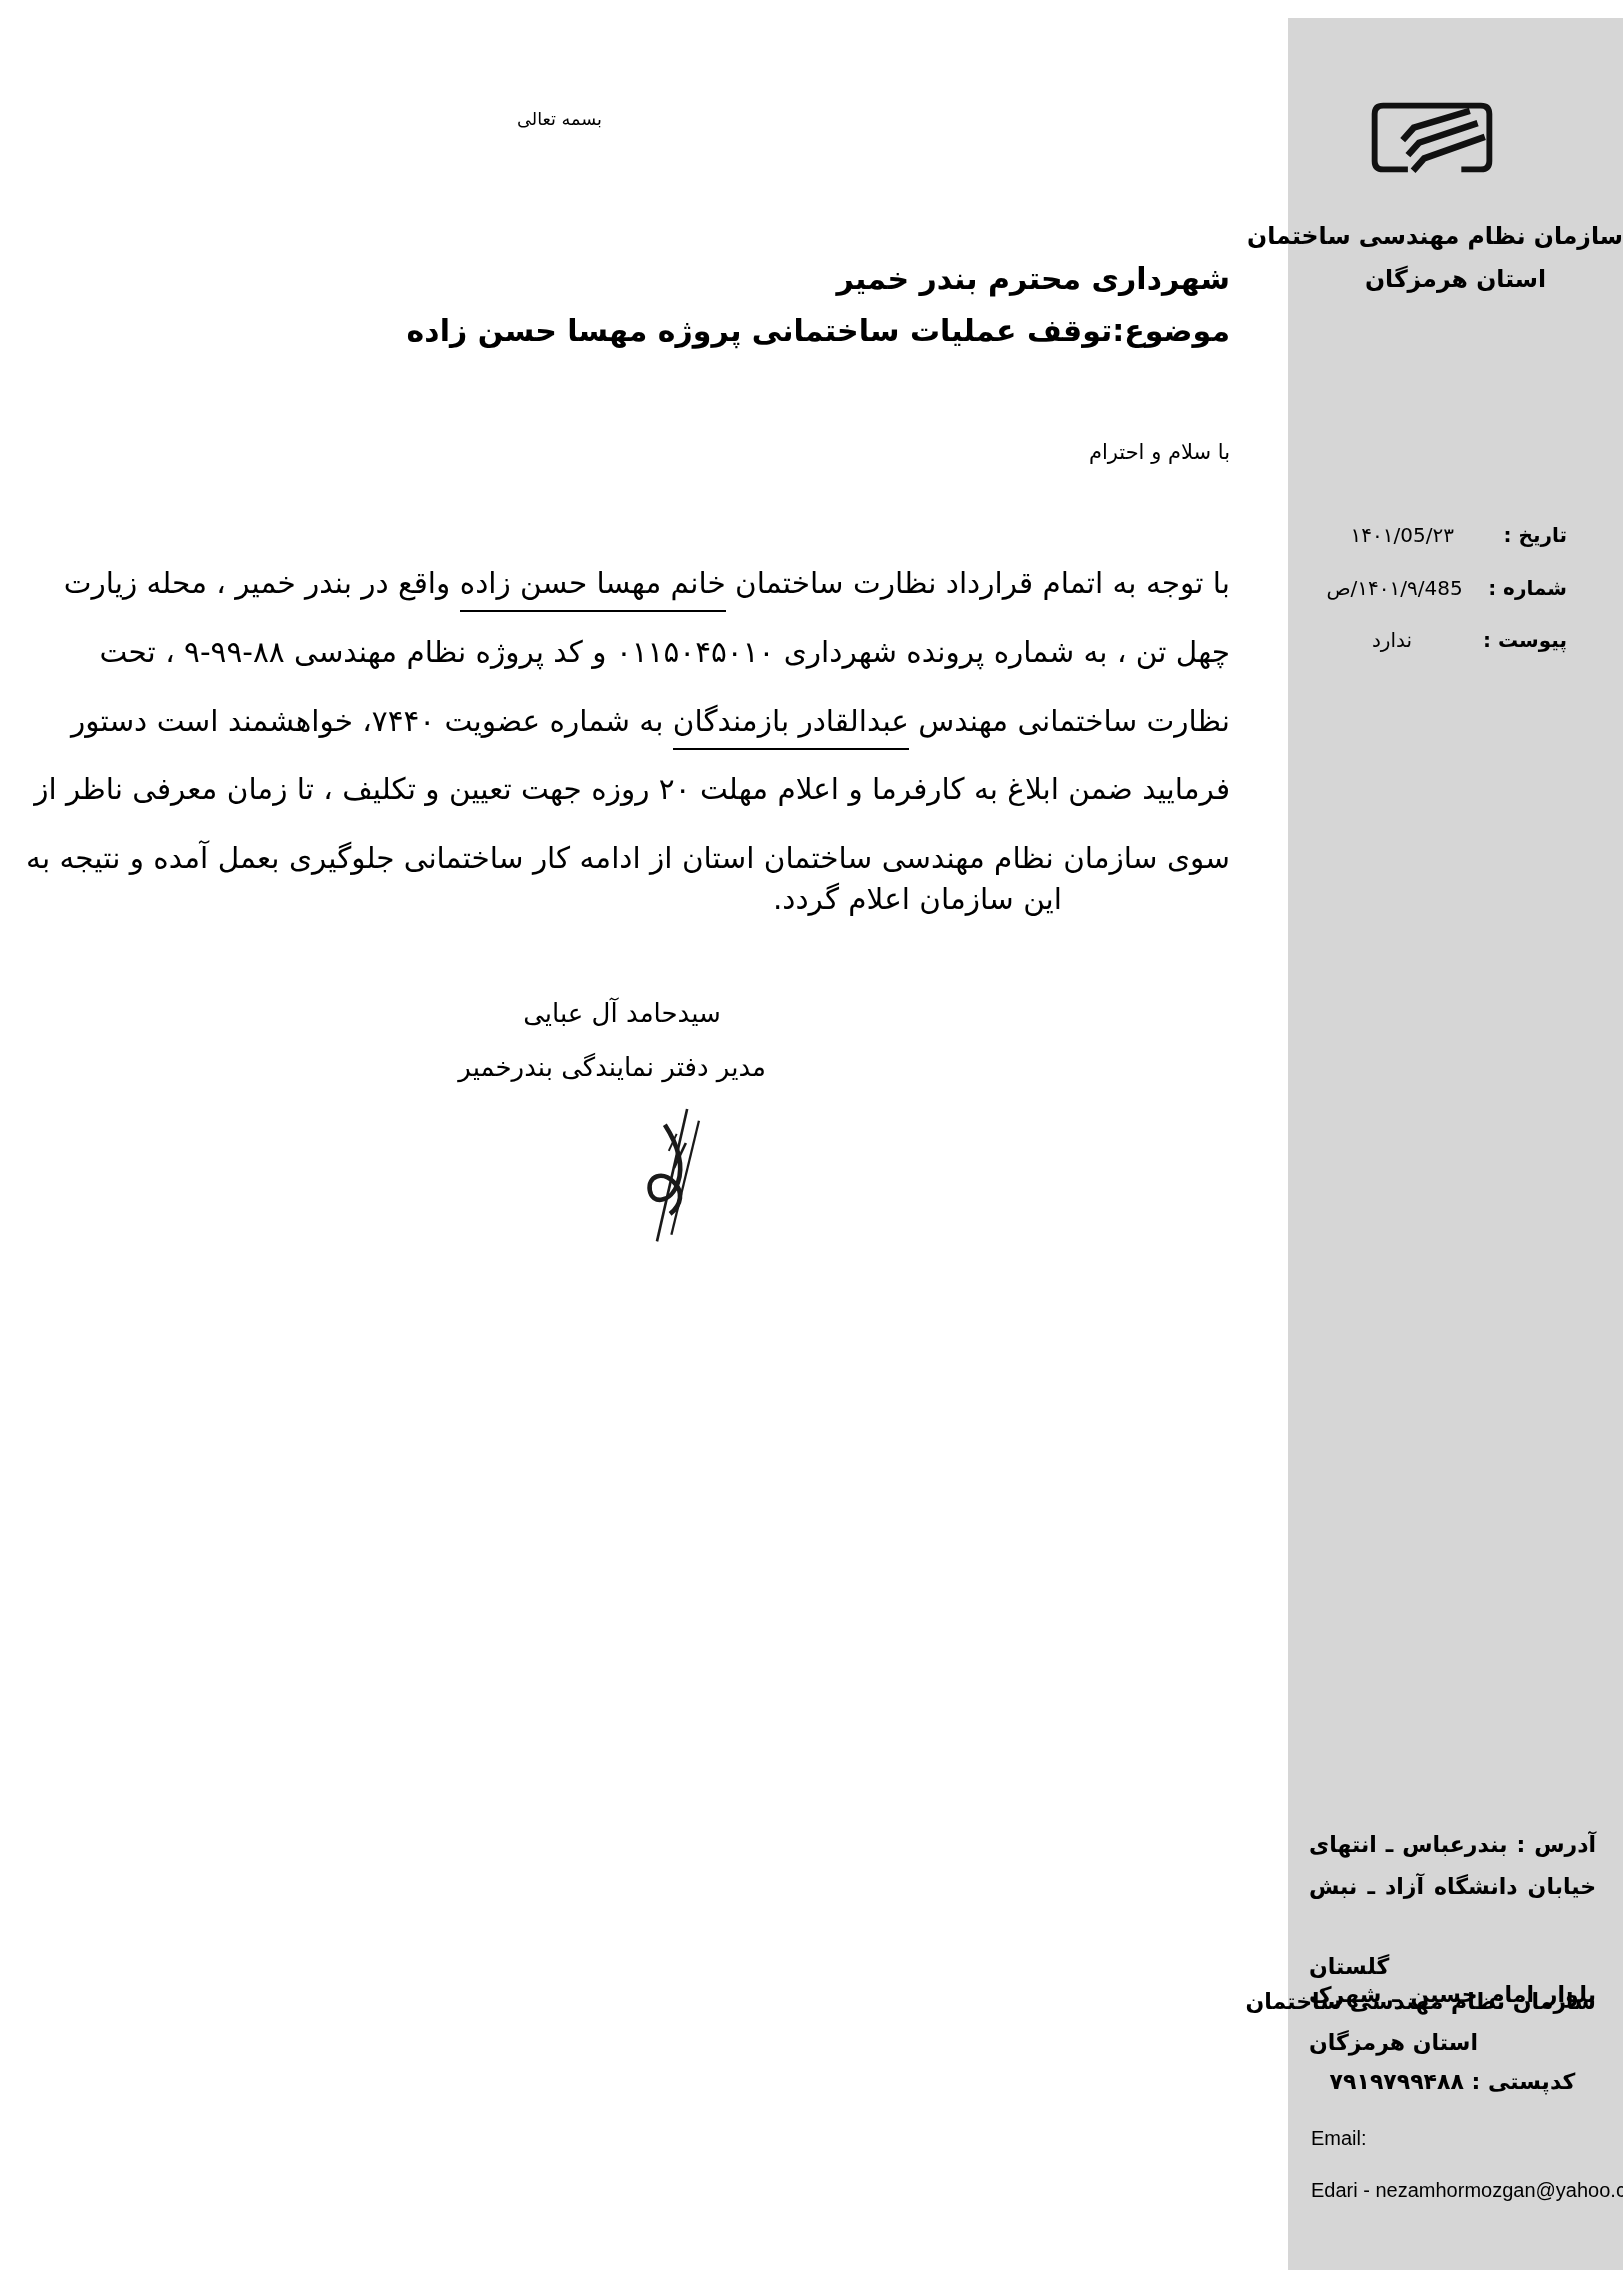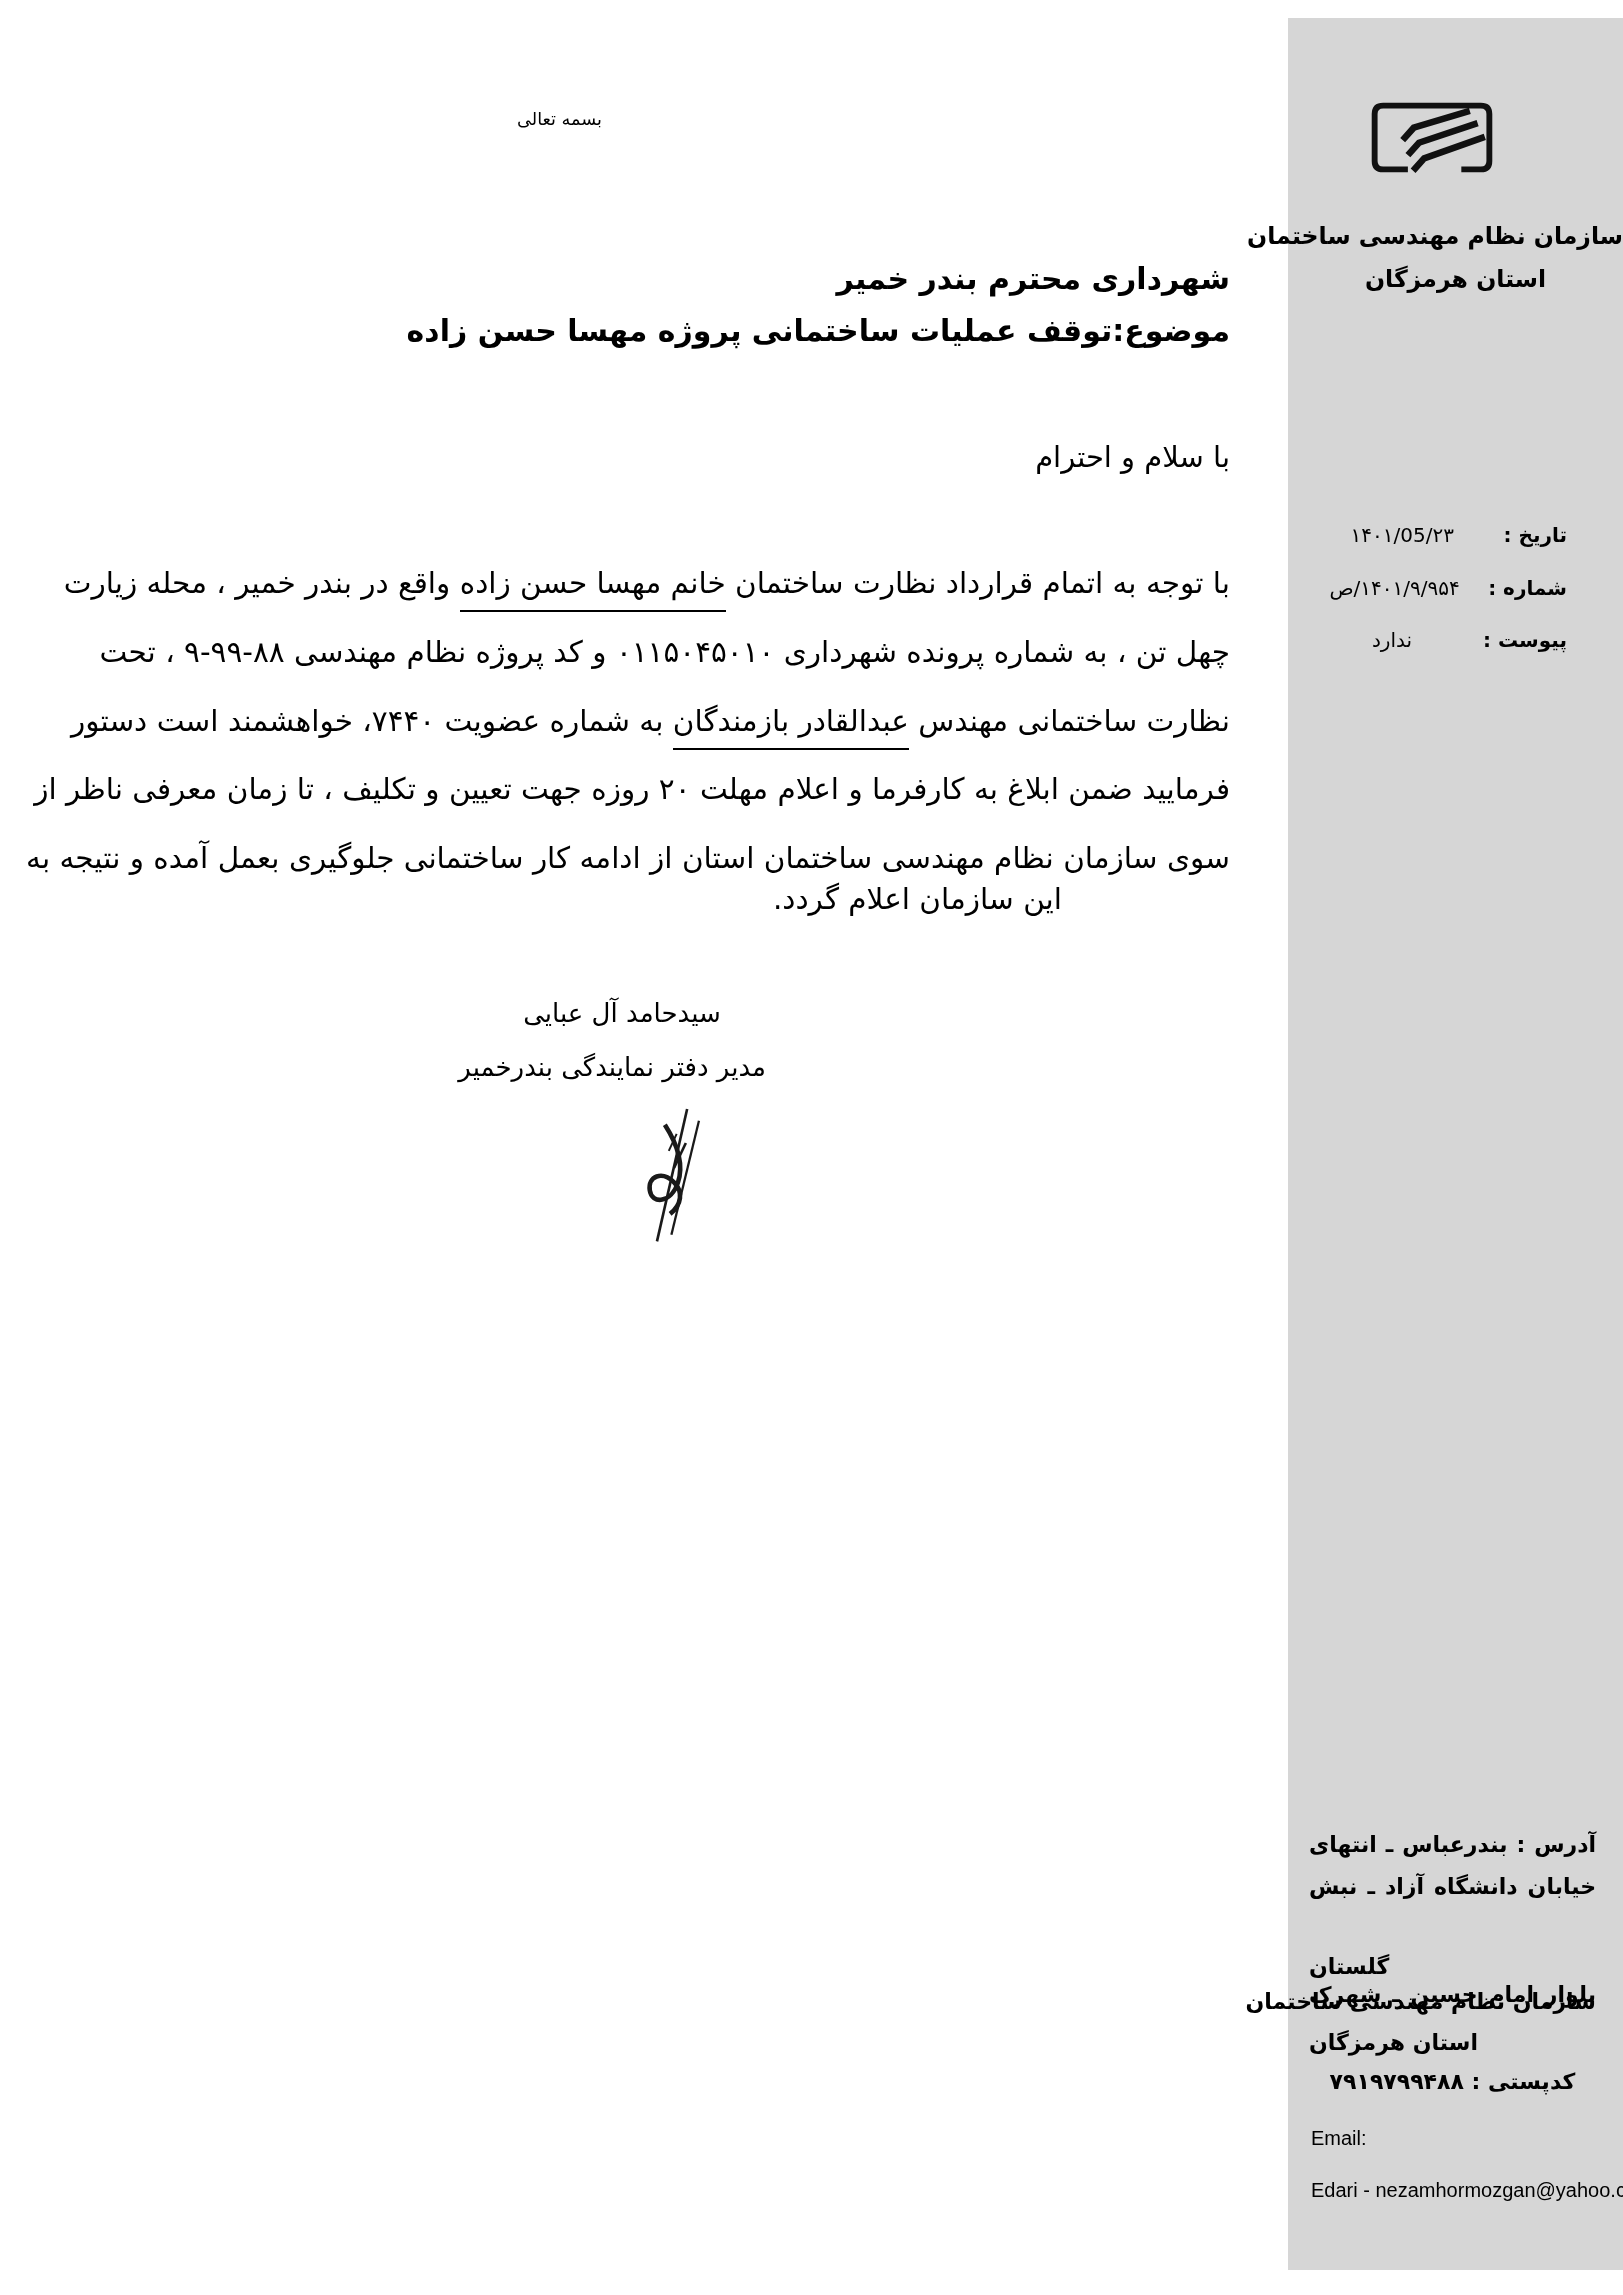--- a/index.html
+++ b/index.html
@@ -9,21 +9,21 @@
     background:#ffffff;
     overflow:hidden;
     font-family:"DejaVu Sans",sans-serif;
     color:#000;
   }
   .abs{position:absolute;}
   .rtl{direction:rtl;unicode-bidi:embed;}
   
   .bismillah{font-size:17.7px;}
   .heading{font-size:30px;font-weight:bold;white-space:nowrap;}
-  .salutation{font-size:29px;white-space:nowrap;margin-left:20px;}
+  .salutation{font-size:21px;white-space:nowrap;margin-left:20px;}
   .body-line{
     left:124px;width:1106px;height:47px;
     font-size:29.5px;line-height:47px;
     direction:rtl;
     text-align:justify;
     text-align-last:justify;
     -moz-text-align-last:justify;
     white-space:nowrap;
   }
   .body-line span,.body-line u{white-space:nowrap;}
@@ -120,21 +120,21 @@
 
     <div class="abs org-name rtl" style="top:204px;">سازمان نظام مهندسی ساختمان</div>
     <div class="abs org-name rtl" style="top:247px;">استان هرمزگان</div>
 
     <div class="abs field-row" style="top:505px;">
       <span class="field-label">تاریخ :</span>
       <span class="field-value">۱۴۰۱/05/۲۳</span>
     </div>
     <div class="abs field-row" style="top:558px;">
       <span class="field-label">شماره :</span>
-      <span class="field-value">۱۴۰۱/۹/۹۵۴/ص</span>
+      <span class="field-value">۱۴۰۱/۹/485/ص</span>
     </div>
     <div class="abs field-row" style="top:610px;">
       <span class="field-label">پیوست :</span>
       <span class="field-value">ندارد</span>
     </div>
 
     <div class="abs addr-line addr-stretch" style="top:1814px;">آدرس : بندرعباس ـ انتهای</div>
     <div class="abs addr-line addr-stretch" style="top:1856px;">خیابان دانشگاه آزاد ـ نبش</div>
     <div class="abs addr-line addr-stretch" style="top:1964px;">بلوار امام حسین ـ شهرک</div>
     <div class="abs addr-line addr-left" style="top:1936px;">گلستان</div>

